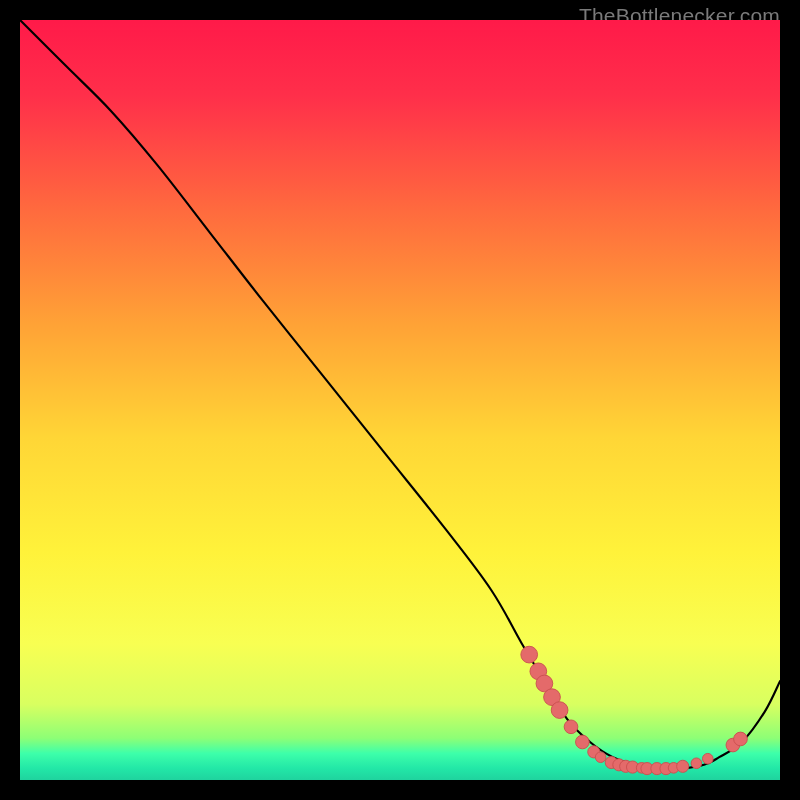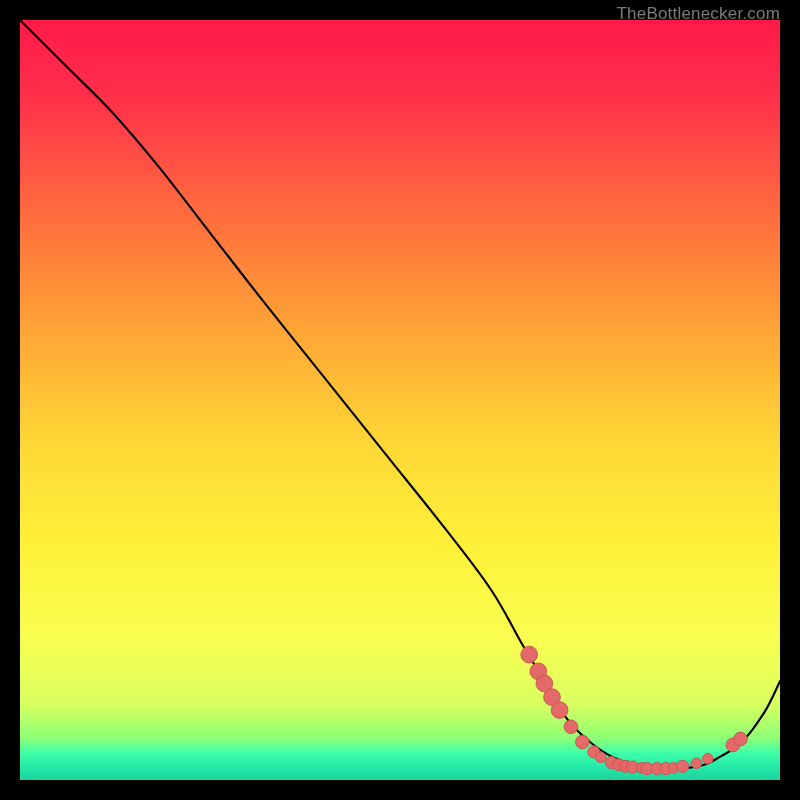--- a/index.html
+++ b/index.html
@@ -22,21 +22,21 @@
     left: 20px;
     top: 20px;
     width: 760px;
     height: 760px;
   }
   .watermark {
     position: absolute;
     top: 4px;
     right: 20px;
     color: #7a7a7a;
-    font-size: 17px;
+    font-size: 21px;
     font-weight: 500;
     letter-spacing: 0.2px;
     user-select: none;
   }
 </style>
 </head>
 <body>
 
 <div class="stage">
   <div class="watermark">TheBottlenecker.com</div>

